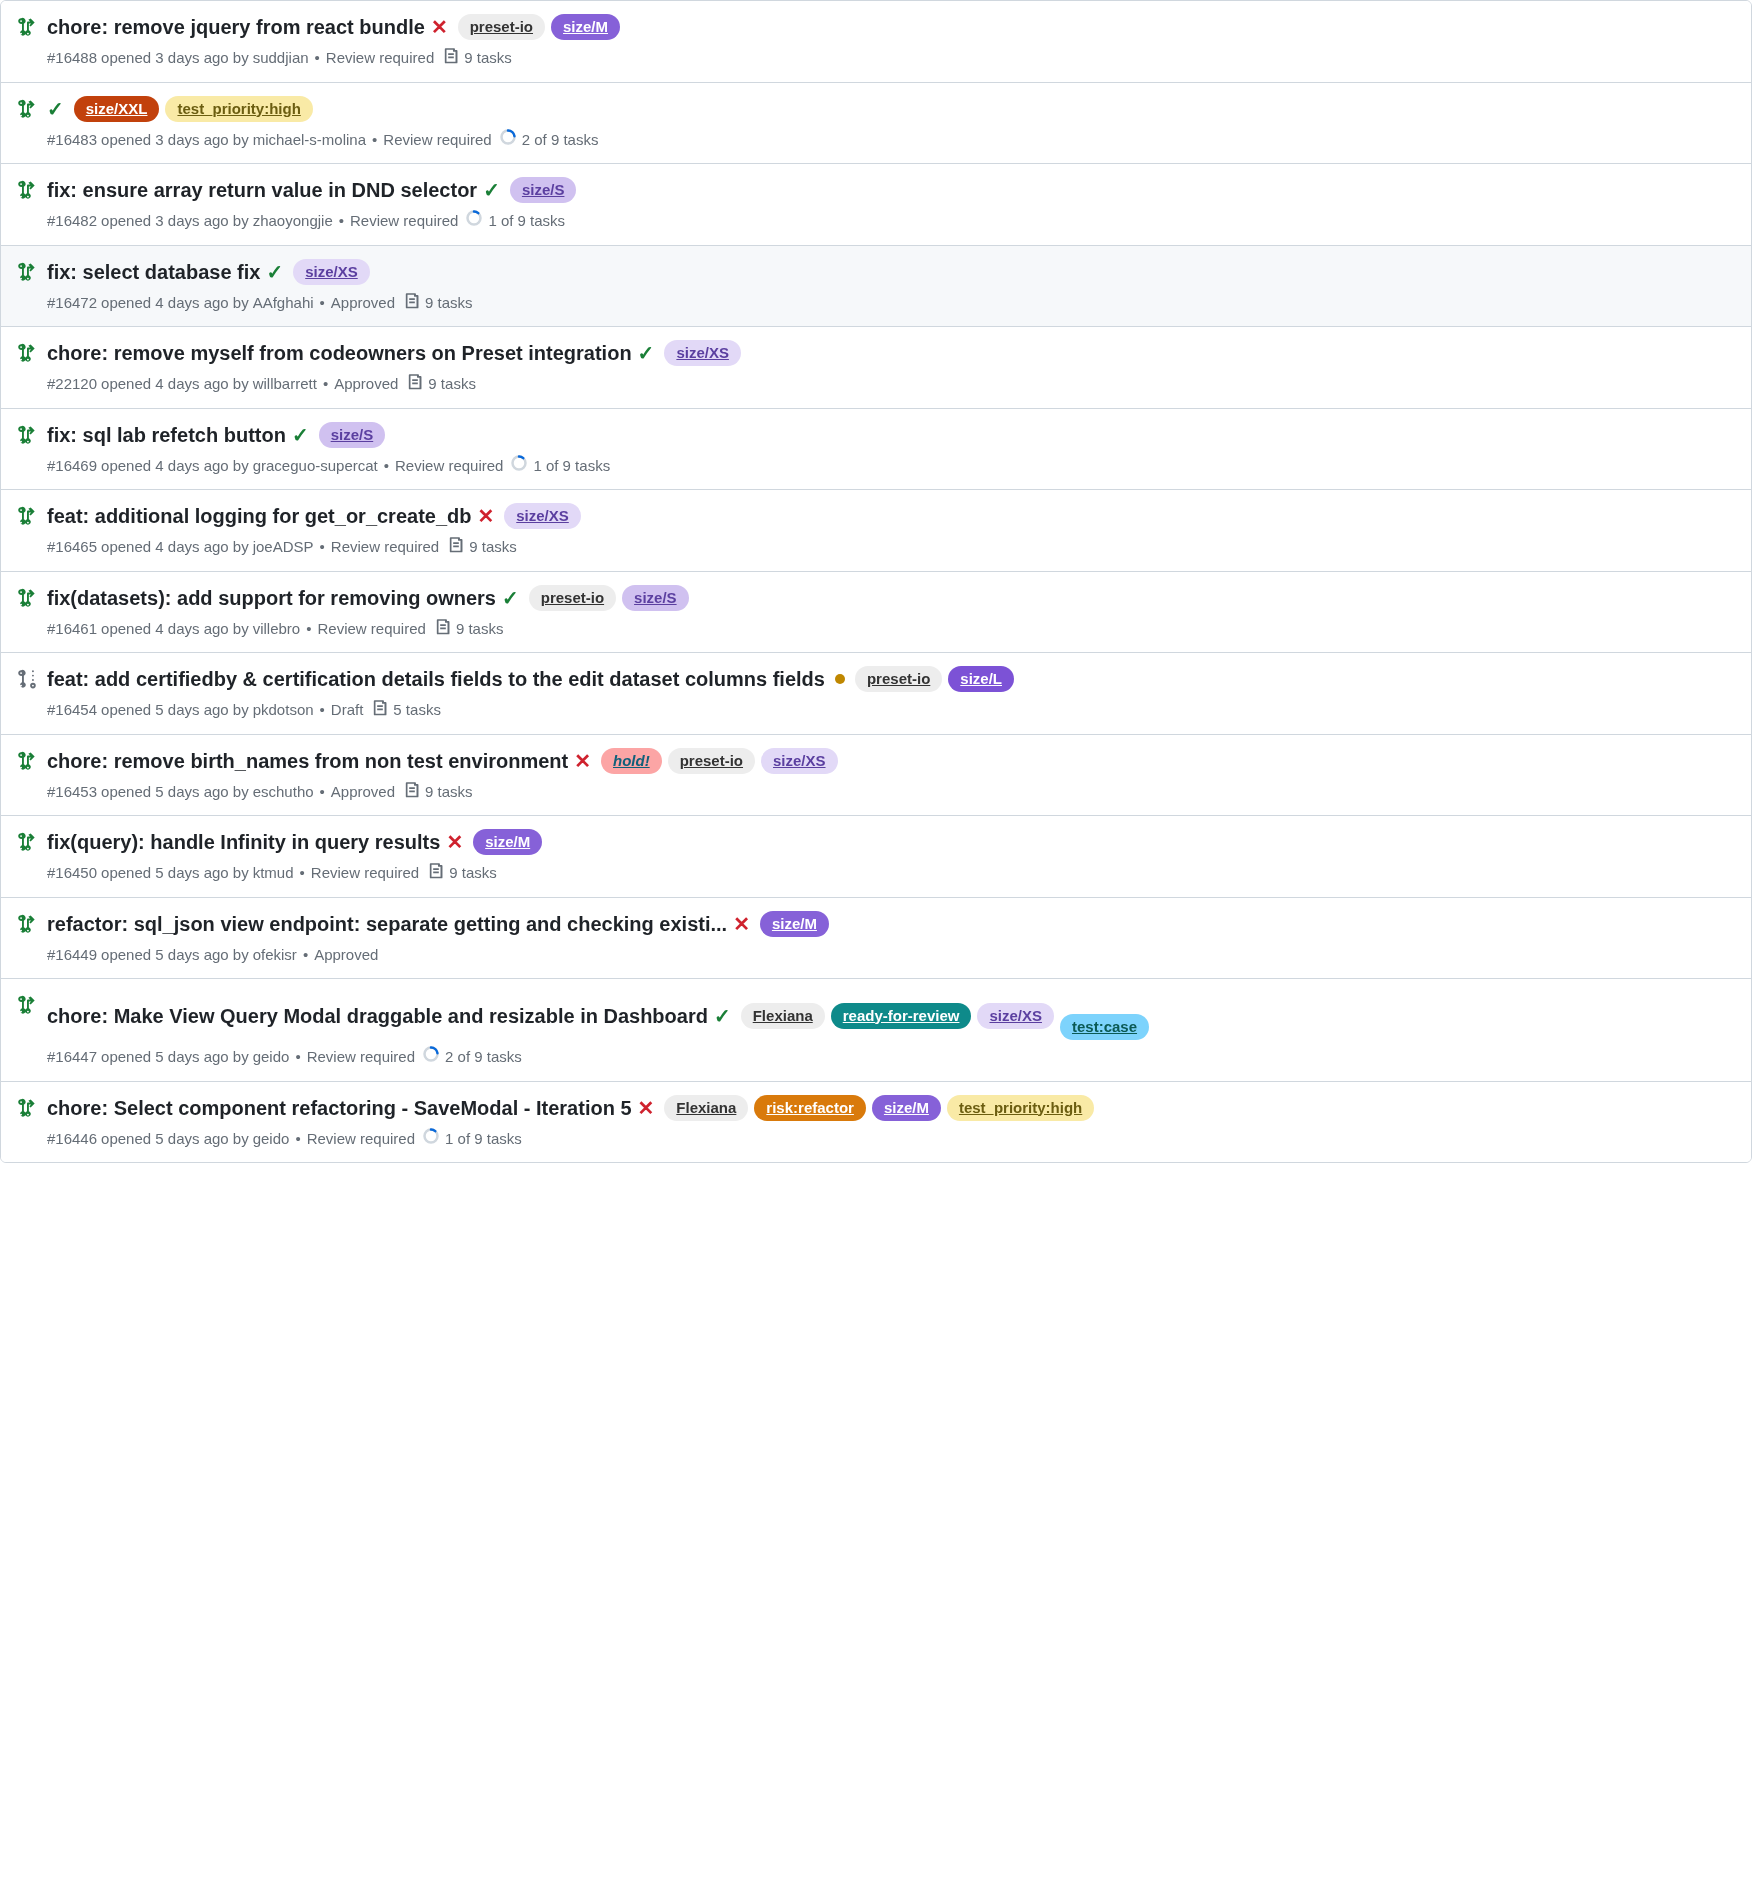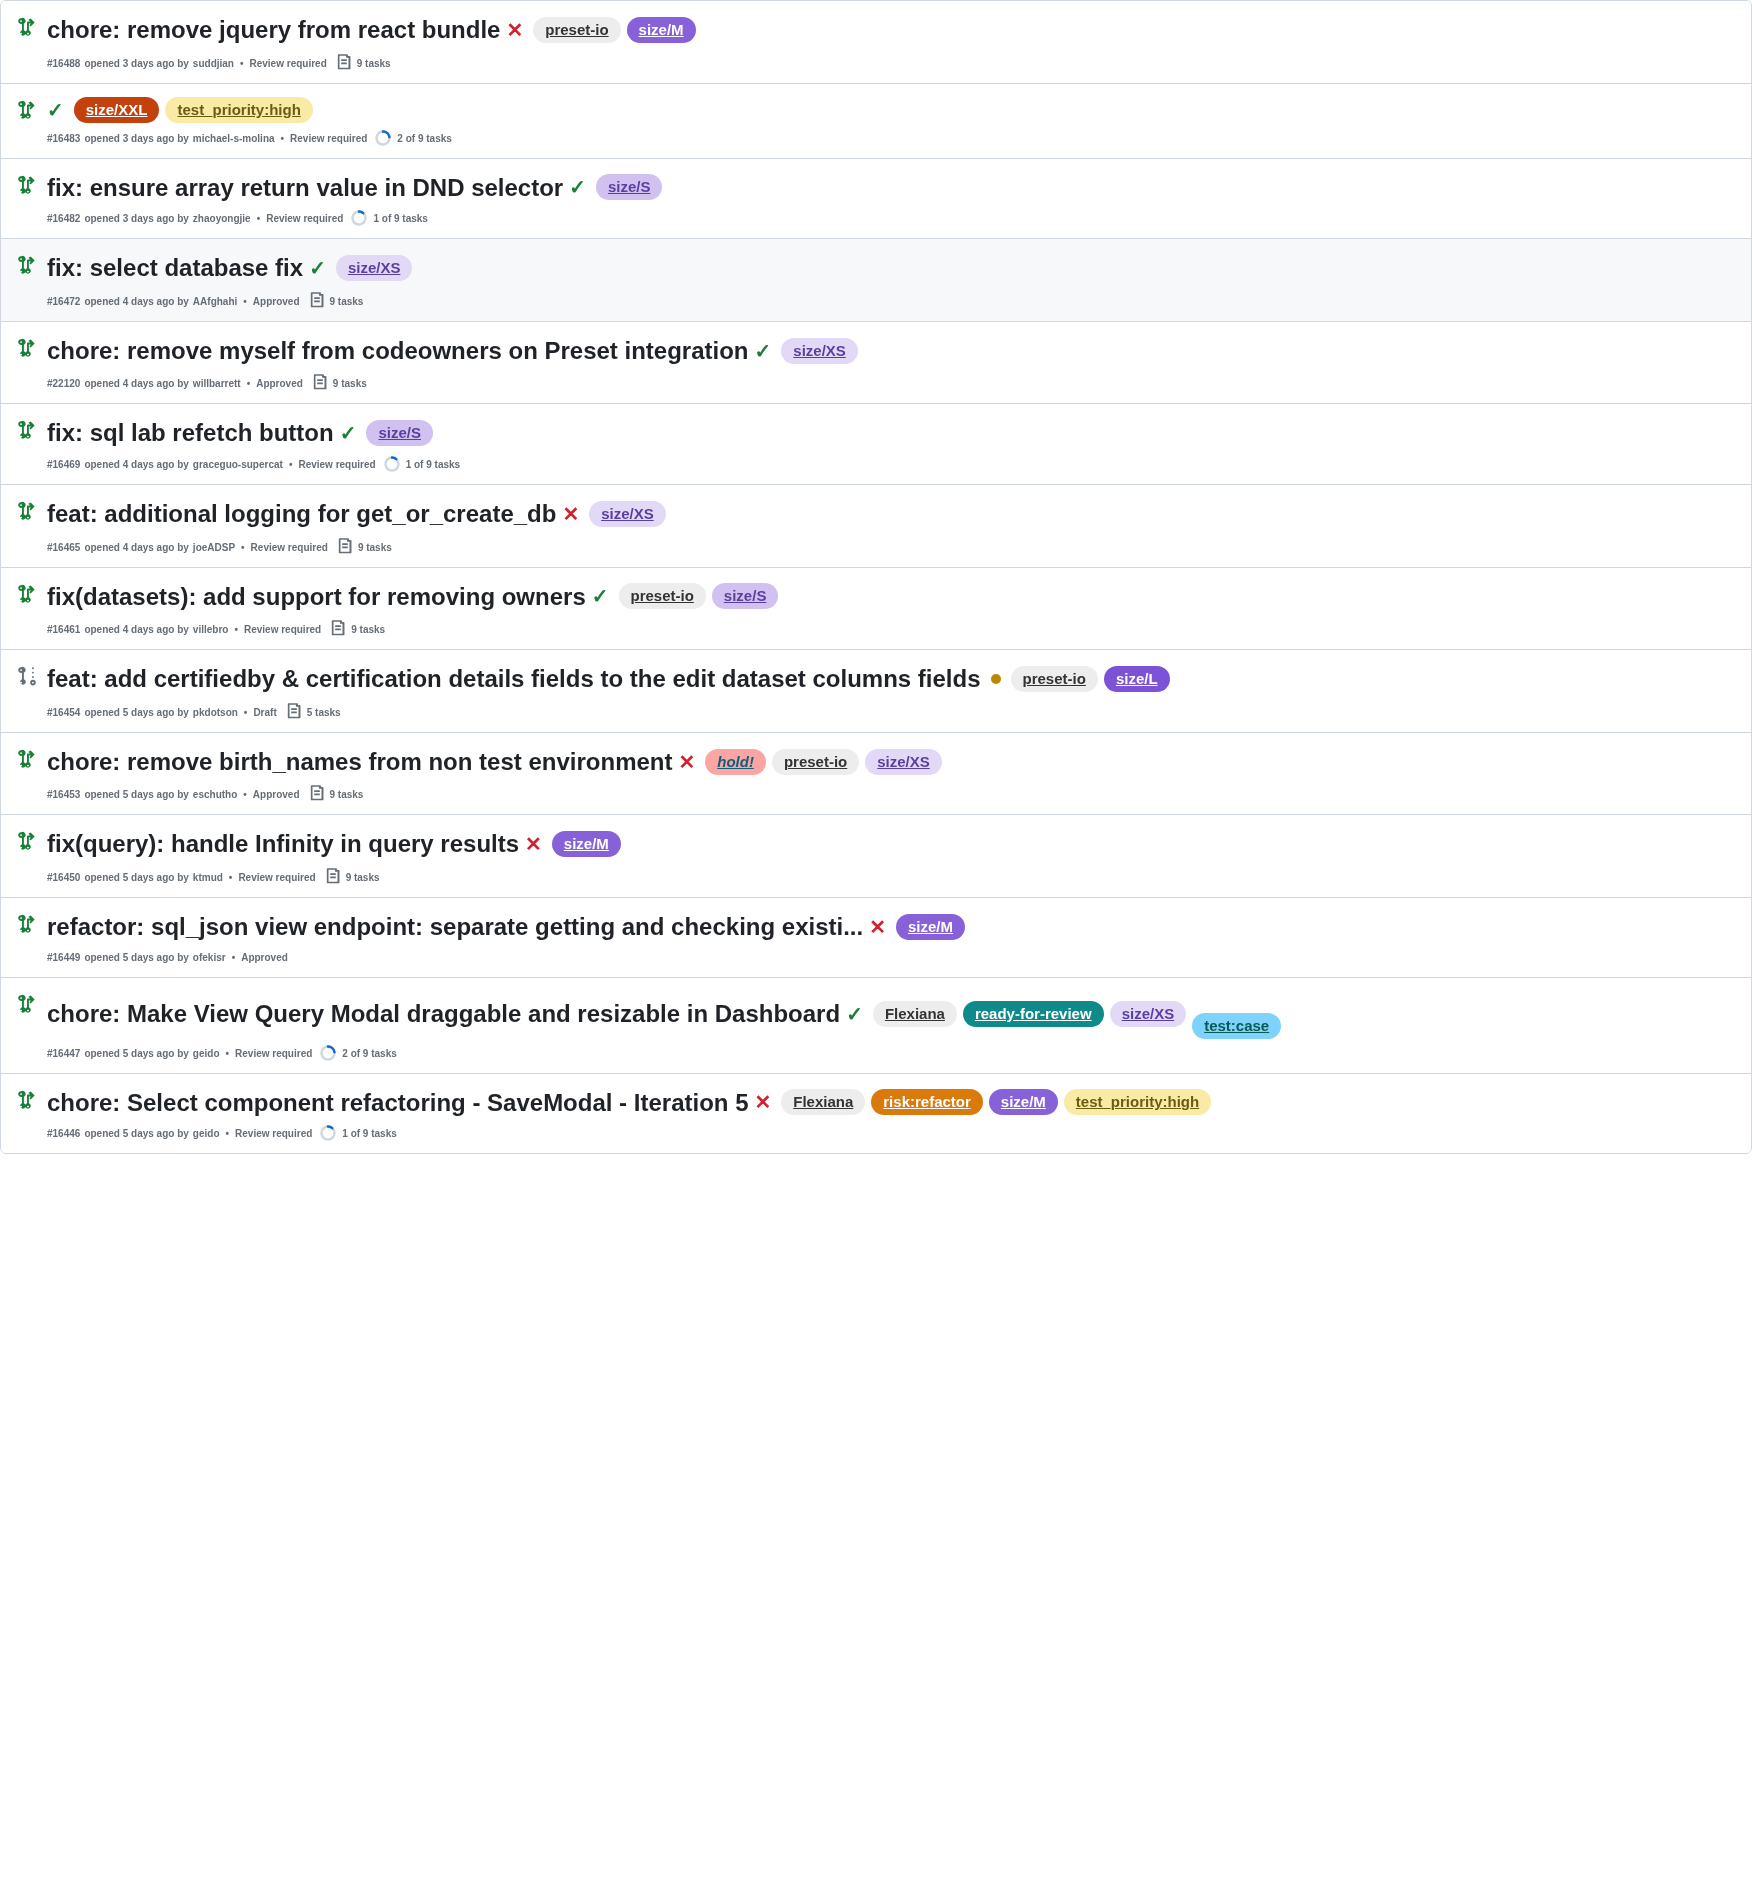--- a/index.html
+++ b/index.html
@@ -33,47 +33,46 @@
   }
   .title-line {
     display: flex;
     flex-wrap: wrap;
     align-items: center;
     gap: 4px 6px;
     margin-bottom: 6px;
     line-height: 1.4;
   }
   .pr-title {
-    font-size: 24px;
+    font-size: 20px;
     font-weight: 700;
     color: #1f2328;
     text-decoration: none;
   }
   .status-check { color: #1a7f37; font-size: 20px; font-weight: 700; }
   .status-cross { color: #cf222e; font-size: 20px; font-weight: 700; }
   .status-pending { display:inline-block; width:10px; height:10px; border-radius:50%; background:#bf8700; margin-left:4px; vertical-align:middle; }
   .labels { display:inline-flex; flex-wrap:wrap; gap:6px; align-items:center; margin-left:4px; }
   .label {
     display: inline-block;
     padding: 2px 12px;
     border-radius: 999px;
     font-size: 15px;
     font-weight: 600;
     line-height: 22px;
     white-space: nowrap;
   }
   .meta-line {
     color: #656d76;
-    font-size: 10px;
+    font-size: 15px;
     line-height: 1.5;
     display:flex;
     flex-wrap:wrap;
-    align-items:flex-end;
+    align-items:flex-start;
     gap: 2px 4px;
-    font-weight: bold;
   }
   .meta-sep { margin: 0 2px; }
   .author-link { color: #656d76; text-decoration:none; }
   .checklist-icon {
     display:inline-flex;
     align-items:center;
     margin-left:4px;
   }
   .checklist-icon svg { fill:#656d76; }
   .progress-ring {

